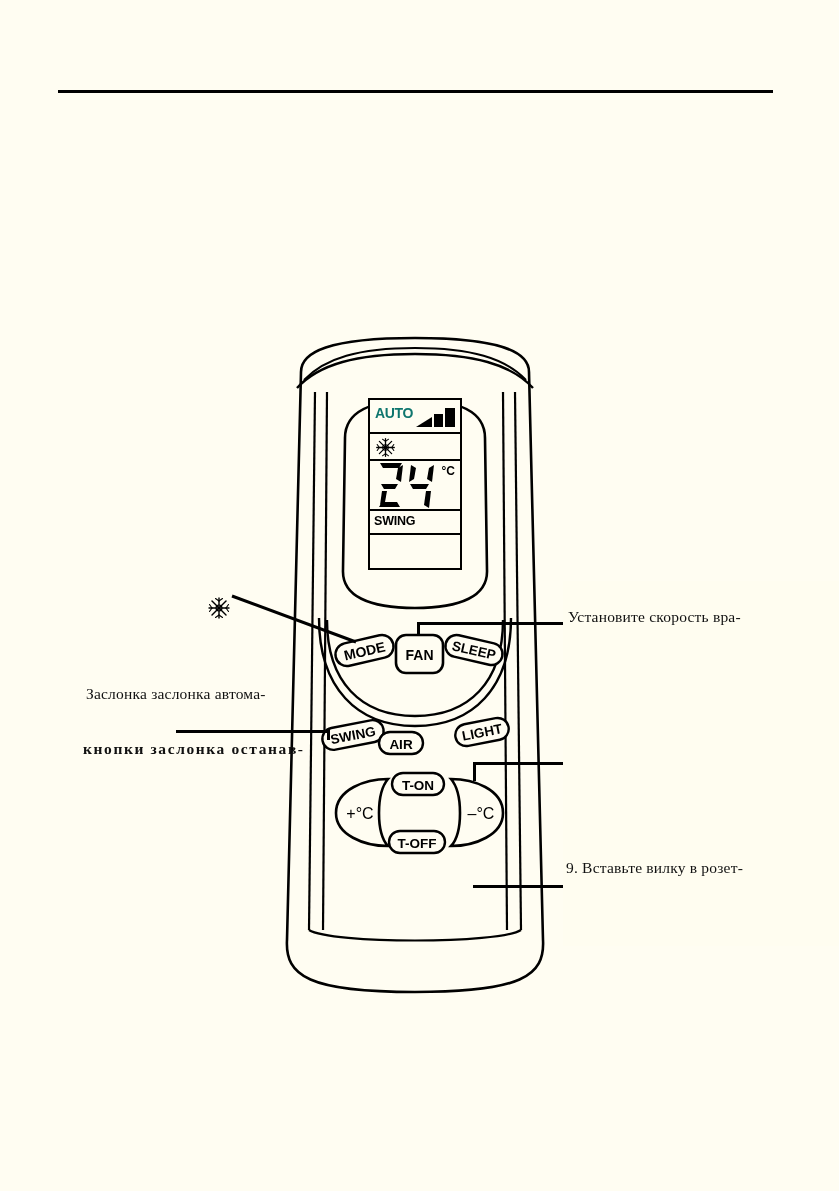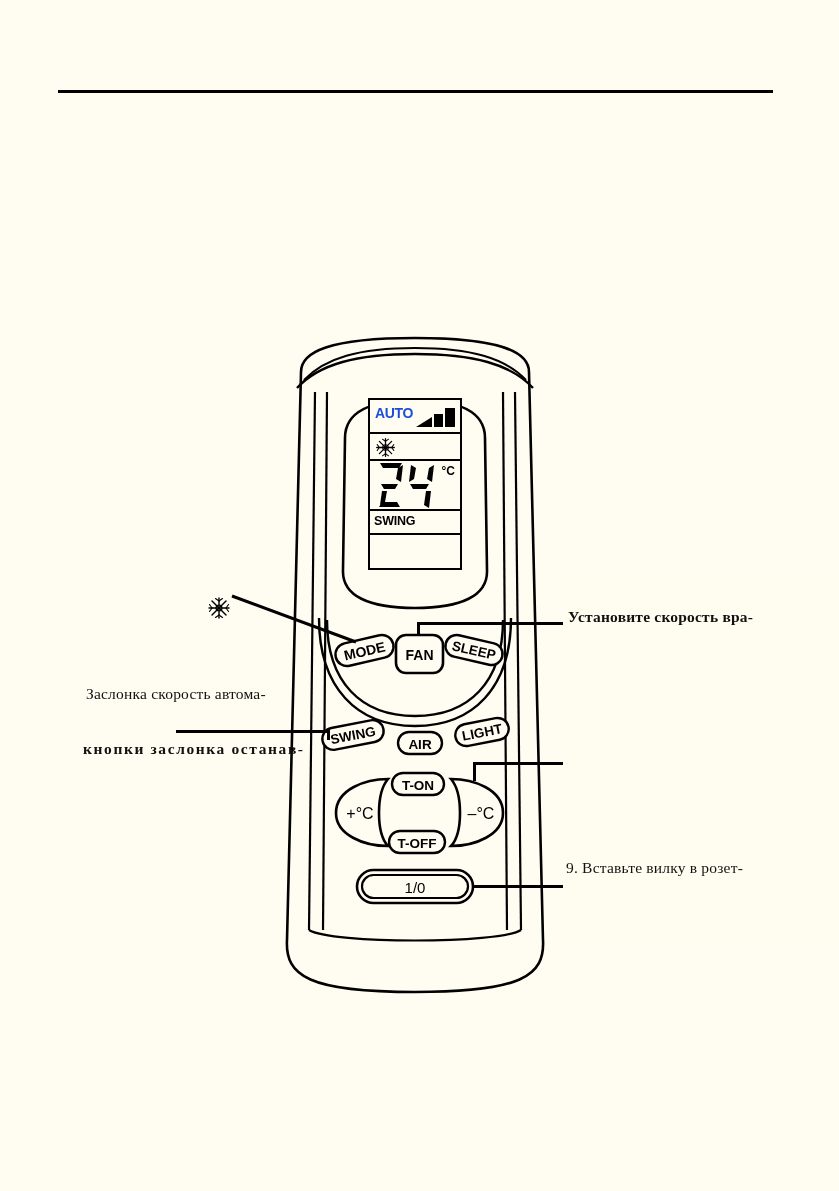--- a/index.html
+++ b/index.html
@@ -40,21 +40,21 @@
 
   
   .callout {
     position: absolute;
     font-family: "Liberation Serif", serif;
     font-size: 15.5px;
     color: #111;
     white-space: nowrap;
     letter-spacing: 0.2px;
   }
-  #callout-fan   { left: 568px; top: 608px; font-weight: bold; }
+  #callout-fan   { left: 568px; top: 608px; }
   #callout-plug  { left: 566px; top: 859px; }
   #callout-swing-1 { left: 86px;  top: 685px; }
   #callout-swing-2 { left: 83px;  top: 740px; letter-spacing: 1.6px; font-weight: bold; }
 
   
   .lead-h {
     position: absolute;
     height: 3px;
     background: #000;
   }
@@ -101,21 +101,21 @@
   #lcd-row-blank { height: 33px; border-bottom: none; }
 
   #lcd-auto {
     position: absolute;
     left: 5px;
     top: 5px;
     font-family: "Liberation Sans", sans-serif;
     font-weight: bold;
     font-size: 14px;
     letter-spacing: -0.3px;
-    color: #1d4ed8;
+    color: #0f766e;
   }
   #fan-bars {
     position: absolute;
     right: 4px;
     top: 6px;
     width: 40px;
     height: 22px;
   }
   #lcd-snow {
     position: absolute;
@@ -313,21 +313,21 @@
 
   <div class="btn" style="left:320px; top:717px; width:66px; height:36px;">
     <svg width="66" height="36" viewBox="0 0 66 36">
       <g transform="rotate(-11 33 18)">
         <rect x="2" y="7" width="62" height="22" rx="11" ry="11" fill="#fffdf2" stroke="#000" stroke-width="2.4"></rect>
         <text x="33" y="23" text-anchor="middle" font-family="Liberation Sans, sans-serif" font-size="13.5" font-weight="bold" fill="#000">SWING</text>
       </g>
     </svg>
   </div>
 
-  <div class="btn" style="left:396px; top:729px; width:48px; height:28px;">
+  <div class="btn" style="left:377px; top:729px; width:48px; height:28px;">
     <svg width="48" height="28" viewBox="0 0 48 28">
       <rect x="2" y="3" width="44" height="22" rx="11" ry="11" fill="#fffdf2" stroke="#000" stroke-width="2.4"></rect>
       <text x="24" y="19.5" text-anchor="middle" font-family="Liberation Sans, sans-serif" font-size="13.5" font-weight="bold" fill="#000">AIR</text>
     </svg>
   </div>
 
   <div class="btn" style="left:453px; top:715px; width:58px; height:34px;">
     <svg width="58" height="34" viewBox="0 0 58 34">
       <g transform="rotate(-11 29 17)">
         <rect x="2" y="6" width="54" height="22" rx="11" ry="11" fill="#fffdf2" stroke="#000" stroke-width="2.4"></rect>
@@ -359,41 +359,34 @@
   </div>
 
   <div class="btn" style="left:447px; top:775px; width:62px; height:75px;">
     <svg width="62" height="75" viewBox="0 0 62 75">
       <path d="M4 4 C26 4 56 14 56 38 C56 60 28 71 4 71
                C16 58 16 18 4 4 Z" fill="#fffdf2" stroke="#000" stroke-width="2.6"></path>
       <text x="34" y="44" text-anchor="middle" font-family="Liberation Sans, sans-serif" font-size="16" fill="#000">–°C</text>
     </svg>
   </div>
 
-  <div class="btn" style="left:355px; top:868px; width:120px; height:37px;">
-    <svg width="120" height="37" viewBox="0 0 120 37">
-      <rect x="2" y="2" width="116" height="33" rx="16.5" ry="16.5" fill="#fffdf2" stroke="#000" stroke-width="2.6"></rect>
-      <rect x="7" y="7" width="106" height="23" rx="11.5" ry="11.5" fill="#fffdf2" stroke="#000" stroke-width="2.2"></rect>
-      <text x="60" y="25" text-anchor="middle" font-family="Liberation Sans, sans-serif" font-size="15" fill="#000">1/0</text>
-    </svg>
-  </div>
 
   <div class="lead-v" style="left:417px; top:624px; height:12px;"></div>
   <div class="lead-h" style="left:417px; top:622px; width:146px;"></div>
 
   <div class="lead-v" style="left:473px; top:763px; height:18px;"></div>
   <div class="lead-h" style="left:473px; top:762px; width:90px;"></div>
 
   <div class="lead-h" style="left:473px; top:885px; width:90px;"></div>
 
   <div class="lead-h" style="left:176px; top:730px; width:152px;"></div>
   <div class="lead-v" style="left:327px; top:730px; height:10px;"></div>
 
   <svg class="lead-diag" style="left:230px; top:592px; width:130px; height:60px;">
     <line x1="2" y1="4" x2="126" y2="50" stroke="#000" stroke-width="3"></line>
   </svg>
 
   <div class="callout" id="callout-fan">Установите скорость вра-</div>
   <div class="callout" id="callout-plug">9. Вставьте вилку в розет-</div>
-  <div class="callout" id="callout-swing-1">Заслонка скорость автома-</div>
+  <div class="callout" id="callout-swing-1">Заслонка заслонка автома-</div>
   <div class="callout" id="callout-swing-2">кнопки  заслонка  останав-</div>
 
 </div>
 
 </body></html>

